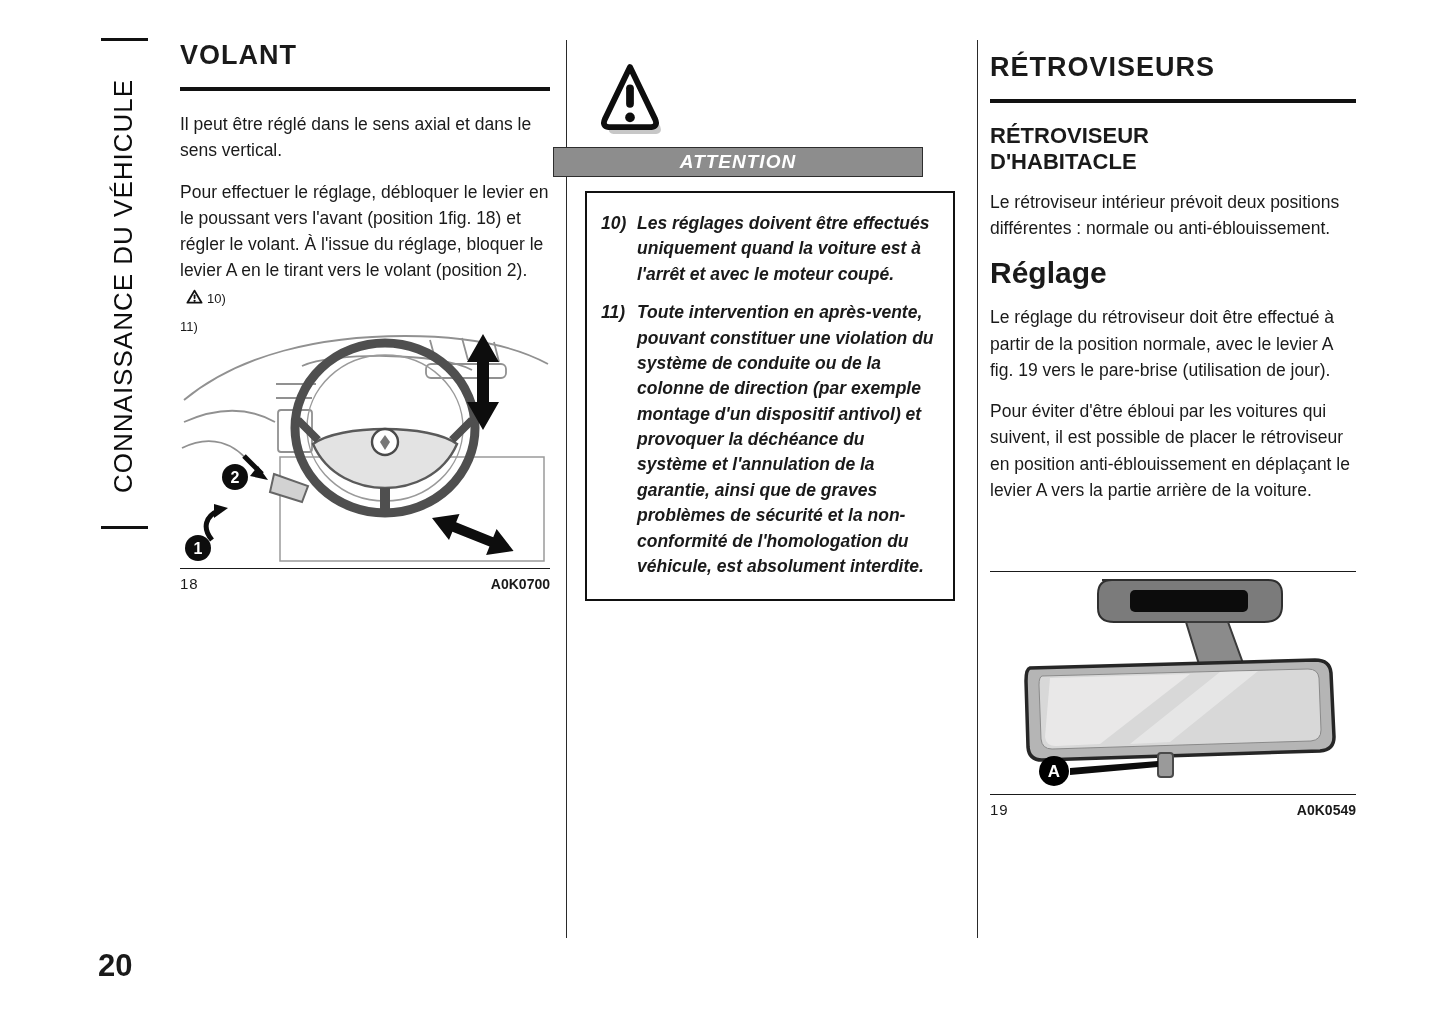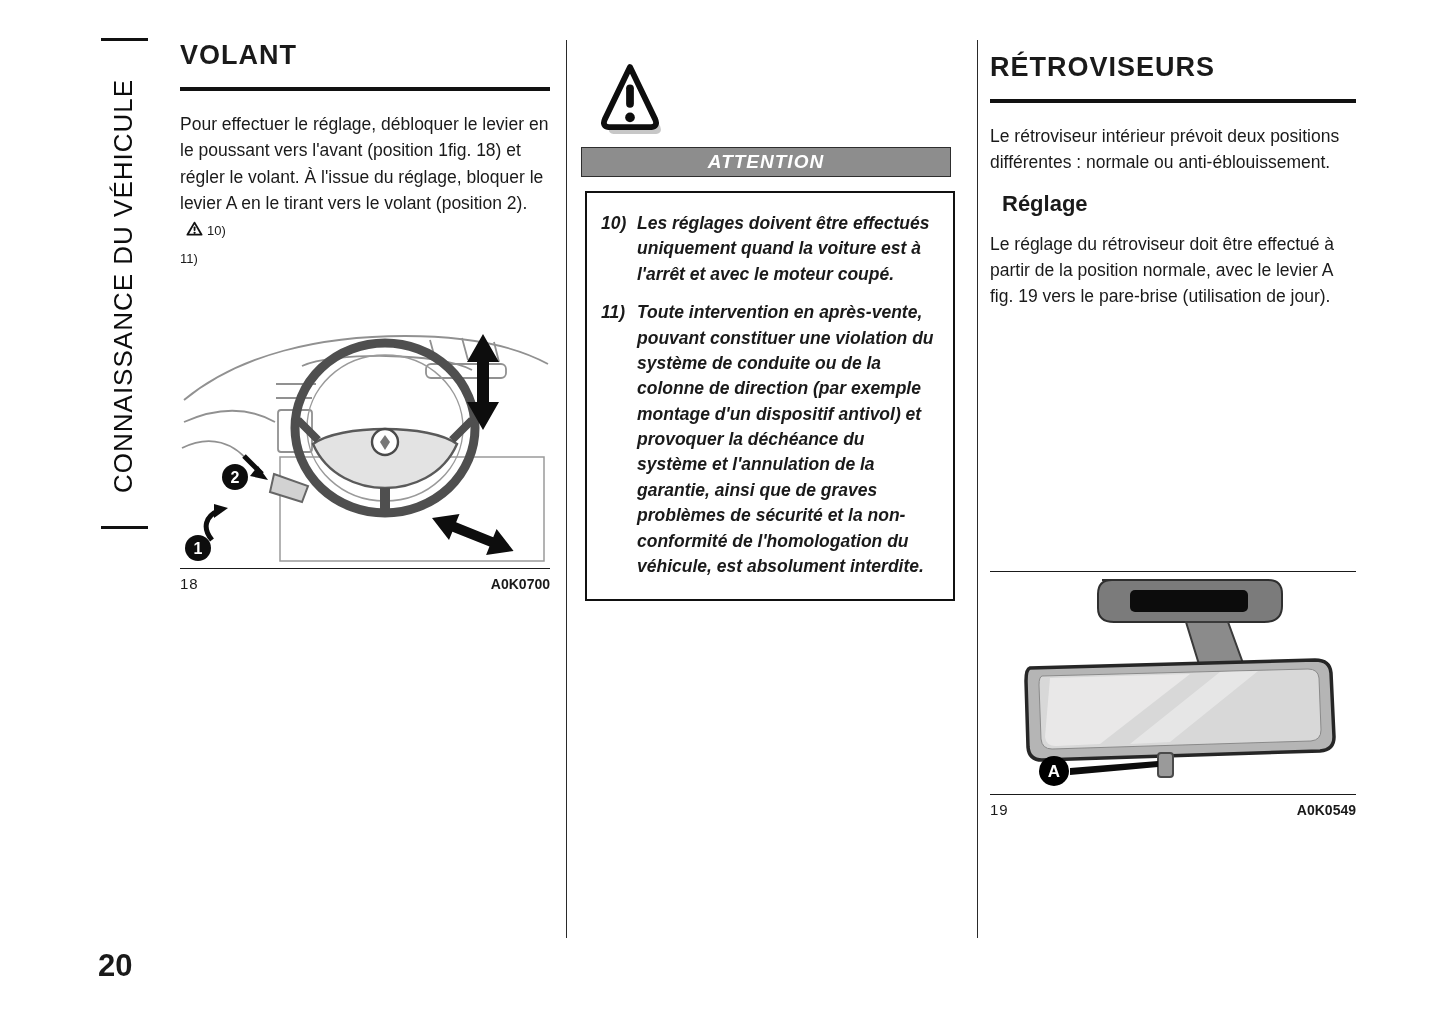--- a/index.html
+++ b/index.html
@@ -14,35 +14,35 @@
     writing-mode:vertical-rl; transform:rotate(180deg);
     font-size:26px; letter-spacing:1px; color:#0d0d0d; white-space:nowrap; }
   .page-number { position:absolute; left:88px; top:948px; font-size:31px; font-weight:700;margin-left:10px; }
 
   .vsep { position:absolute; top:40px; height:898px; width:1px; background:#2a2a2a; }
 
   .col { position:absolute; }
   .h1 { font-size:27px; font-weight:700; letter-spacing:1px; padding-bottom:16px;
         border-bottom:4px solid #111; margin-bottom:20px; }
   .h2 { font-size:22px; font-weight:700; line-height:1.18; margin:8px 0 14px; max-width:230px; }
-  .h3 { font-size:22px; font-weight:700; margin:8px 12px 14px; }
+  .h3 { font-size:30px; font-weight:700; margin:8px 0 14px; }
   p.body { font-size:17.5px; line-height:1.5; margin-bottom:15px; }
   .ref { font-size:13px; font-weight:400; }
   .mini-warn { display:inline-block; vertical-align:-2px; margin:0 4px 0 6px; }
 
   
   .figure { position:absolute; }
   .fig-rule { height:1px; background:#1a1a1a; width:100%; }
   .fig-caption { display:flex; justify-content:space-between; align-items:flex-end; padding-top:6px; }
   .fig-num { font-size:15px; letter-spacing:1px; }
   .fig-code { font-size:14px; font-weight:700; }
 
   
   .warn-tri { position:absolute; left:598px; top:60px; }
-  .attention-bar { position:absolute; left:581px; top:147px; width:370px; height:30px;
+  .attention-bar { position:absolute; left:553px; top:147px; width:370px; height:30px;
     background:#8d8d8d; border:1.5px solid #2e2e2e; color:#ffffff;
     font-size:19px; font-weight:700; font-style:italic; letter-spacing:1px;
     display:flex; align-items:center; justify-content:center; }
   .warn-box { position:absolute; left:585px; top:191px; width:370px;
     border:2px solid #111; padding:18px 14px 20px 14px; }
   .warn-item { display:flex; font-size:17.5px; font-weight:700; font-style:italic;
     line-height:1.45; margin-bottom:13px; }
   .warn-item:last-child { margin-bottom:0; }
   .warn-num { flex:0 0 36px; }
   .warn-text { flex:1; }
@@ -57,20 +57,21 @@
   <div class="side-rule" style="top:38px"></div>
   <div class="side-label">CONNAISSANCE DU VÉHICULE</div>
   <div class="side-rule" style="top:526px"></div>
   <div class="page-number">20</div>
 
   <div class="vsep" style="left:566px"></div>
   <div class="vsep" style="left:977px"></div>
 
   <div class="col" style="left:180px; top:40px; width:370px">
     <div class="h1">VOLANT</div>
+    <p class="body">Il peut être réglé dans le sens axial et dans le sens vertical.</p>
     <p class="body"><span>Pour effectuer le réglage, débloquer le levier en le poussant vers l'avant (position 1fig. 18) et régler le volant. À l'issue du réglage, bloquer le levier A en le tirant vers le volant (position 2).</span><span class="mini-warn"><svg width="17" height="16" viewBox="0 0 24 22">
             <path d="M12,2 L22,19 L2,19 Z" fill="#fff" stroke="#111" stroke-width="2.6" stroke-linejoin="round"></path>
             <rect x="10.8" y="7.5" width="2.6" height="6.2" rx="1.2" fill="#111"></rect>
             <circle cx="12.1" cy="16.4" r="1.6" fill="#111"></circle>
           </svg></span><span class="ref">10)</span><br><span class="ref">11)</span></p>
   </div>
 
   <div class="figure" style="left:180px; top:326px; width:370px">
     <svg width="370" height="238" viewBox="0 0 370 238">
 
@@ -142,23 +143,25 @@
       <span class="warn-text">Les réglages doivent être effectués uniquement quand la voiture est à l'arrêt et avec le moteur coupé.</span>
     </div>
     <div class="warn-item">
       <span class="warn-num">11)</span>
       <span class="warn-text">Toute intervention en après-vente, pouvant constituer une violation du système de conduite ou de la colonne de direction (par exemple montage d'un dispositif antivol) et provoquer la déchéance du système et l'annulation de la garantie, ainsi que de graves problèmes de sécurité et la non-conformité de l'homologation du véhicule, est absolument interdite.</span>
     </div>
   </div>
 
   <div class="col" style="left:990px; top:52px; width:366px">
     <div class="h1">RÉTROVISEURS</div>
+    <div class="h2">RÉTROVISEUR D'HABITACLE</div>
     <p class="body">Le rétroviseur intérieur prévoit deux positions différentes : normale ou anti-éblouissement.</p>
     <div class="h3">Réglage</div>
     <p class="body">Le réglage du rétroviseur doit être effectué à partir de la position normale, avec le levier A fig. 19 vers le pare-brise (utilisation de jour).</p>
+    <p class="body">Pour éviter d'être ébloui par les voitures qui suivent, il est possible de placer le rétroviseur en position anti-éblouissement en déplaçant le levier A vers la partie arrière de la voiture.</p>
   </div>
 
   <div class="figure" style="left:990px; top:571px; width:366px">
     <div class="fig-rule"></div>
     <svg width="366" height="218" viewBox="0 0 366 218">
       <g>
         <path d="M112,8 h166 q14,0 14,14 v12 q0,16 -18,16 h-150 q-16,0 -16,-14 v-14 q0,-14 14,-14 z" fill="#7b7b7b" stroke="#2f2f2f" stroke-width="2"></path>
         <rect x="140" y="18" width="118" height="22" rx="5" fill="#0c0c0c"></rect>
         <path d="M196,50 l42,0 16,44 -42,8 z" fill="#8b8b8b" stroke="#3a3a3a" stroke-width="2"></path>
       </g>

